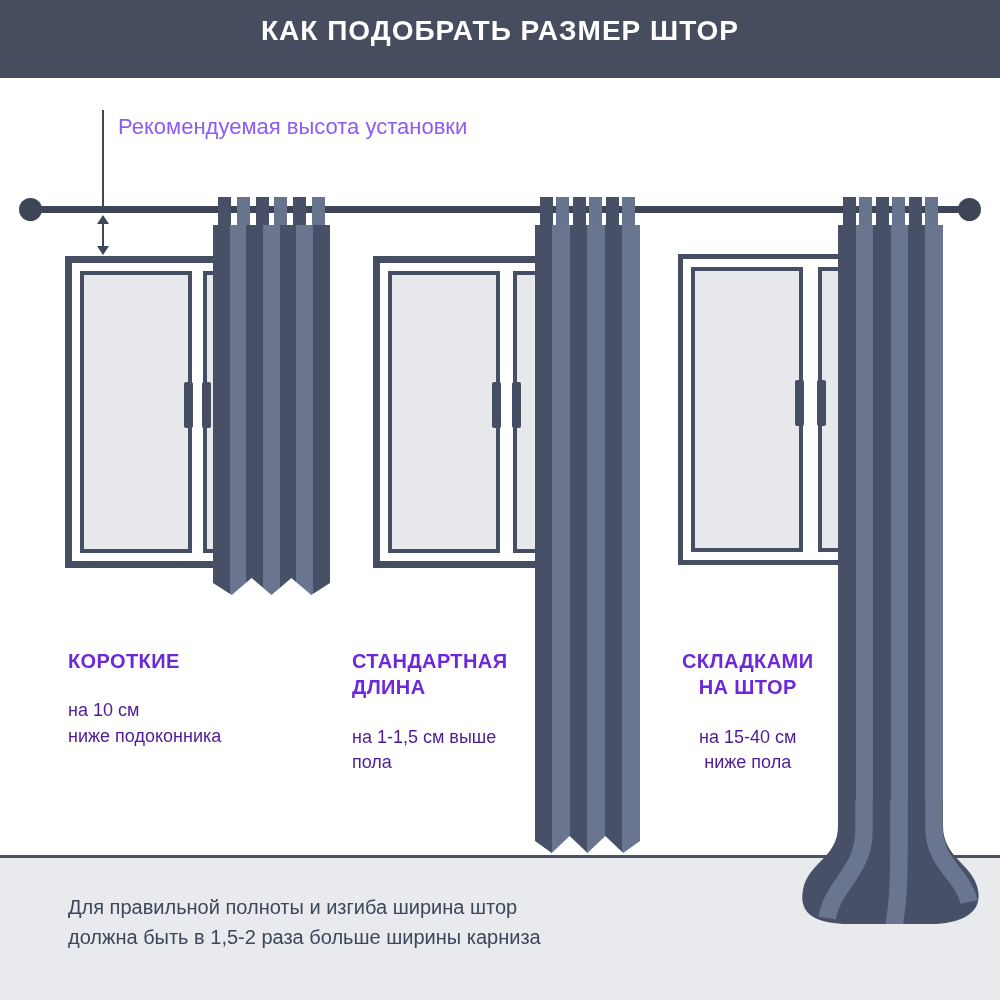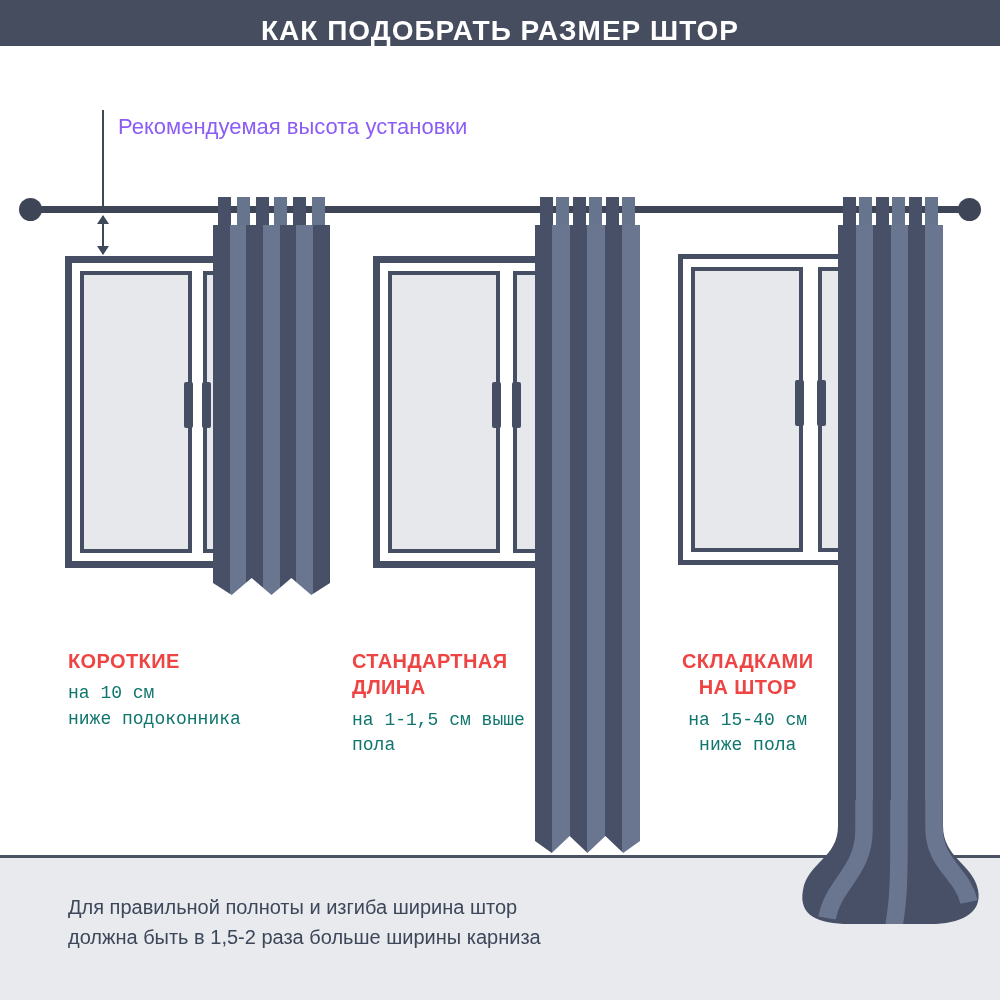--- a/index.html
+++ b/index.html
@@ -1,21 +1,21 @@
 <!DOCTYPE html>
 <html><head>
 <meta charset="utf-8">
 <style>
   * { margin:0; padding:0; box-sizing:border-box; }
   html,body { background:#fff; }
   body { font-family:"Liberation Sans", sans-serif; }
   .stage { position:relative; width:1000px; height:1000px; background:#ffffff; overflow:hidden; }
 
   
-  .header { position:absolute; left:0; top:0; width:1000px; height:46px; background:#464d5e; z-index:7; }
+  .header { position:absolute; left:0; top:0; width:1000px; height:78px; background:#464d5e; z-index:7; }
   .header .title {
     width:100%; text-align:center; line-height:62px; color:#ffffff;
     font-size:28px; font-weight:600; letter-spacing:1px;
   }
 
   
   .pointer-line { position:absolute; left:102px; top:110px; width:2px; height:97px; background:#3d4859; z-index:4; }
   .annotation { position:absolute; left:118px; top:111px; z-index:6; color:#8b5cf6; font-size:22px; line-height:1.42; }
 
   
@@ -68,22 +68,22 @@
     background:repeating-linear-gradient(90deg,#475067 0 17.5px,#6a7690 17.5px 35px); }
   .curtain-3-pool { position:absolute; left:775px; top:800px; width:215px; height:132px; z-index:5; }
 
   
   .floor-line { position:absolute; left:0; top:855px; width:1000px; height:3px; background:#4a5264; z-index:1; }
   .footer-band { position:absolute; left:0; top:858px; width:1000px; height:142px; background:#e9eaee; z-index:0; }
   .footer-text { position:absolute; left:68px; top:892px; z-index:6; color:#3c4759; font-size:20px; line-height:1.5; }
 
   
   .section-label { position:absolute; top:648px; z-index:6; }
-  .section-label .sec-title { color:#ef4444; font-size:20px; font-weight:bold; letter-spacing:0.4px; line-height:1.32; }
-  .section-label .sec-desc { margin-top:7px; color:#0f766e; font-size:18px; line-height:1.42;font-family:Liberation Mono, monospace; }
+  .section-label .sec-title { color:#6d28d9; font-size:20px; font-weight:bold; letter-spacing:0.4px; line-height:1.32; }
+  .section-label .sec-desc { margin-top:24px; color:#4c1d95; font-size:18px; line-height:1.42; }
   .sec-1 { left:68px; }
   .sec-2 { left:352px; }
   .sec-3 { left:682px;text-align:center; }
 </style>
 </head>
 <body>
 
 <div class="stage">
 
   <div class="header">

